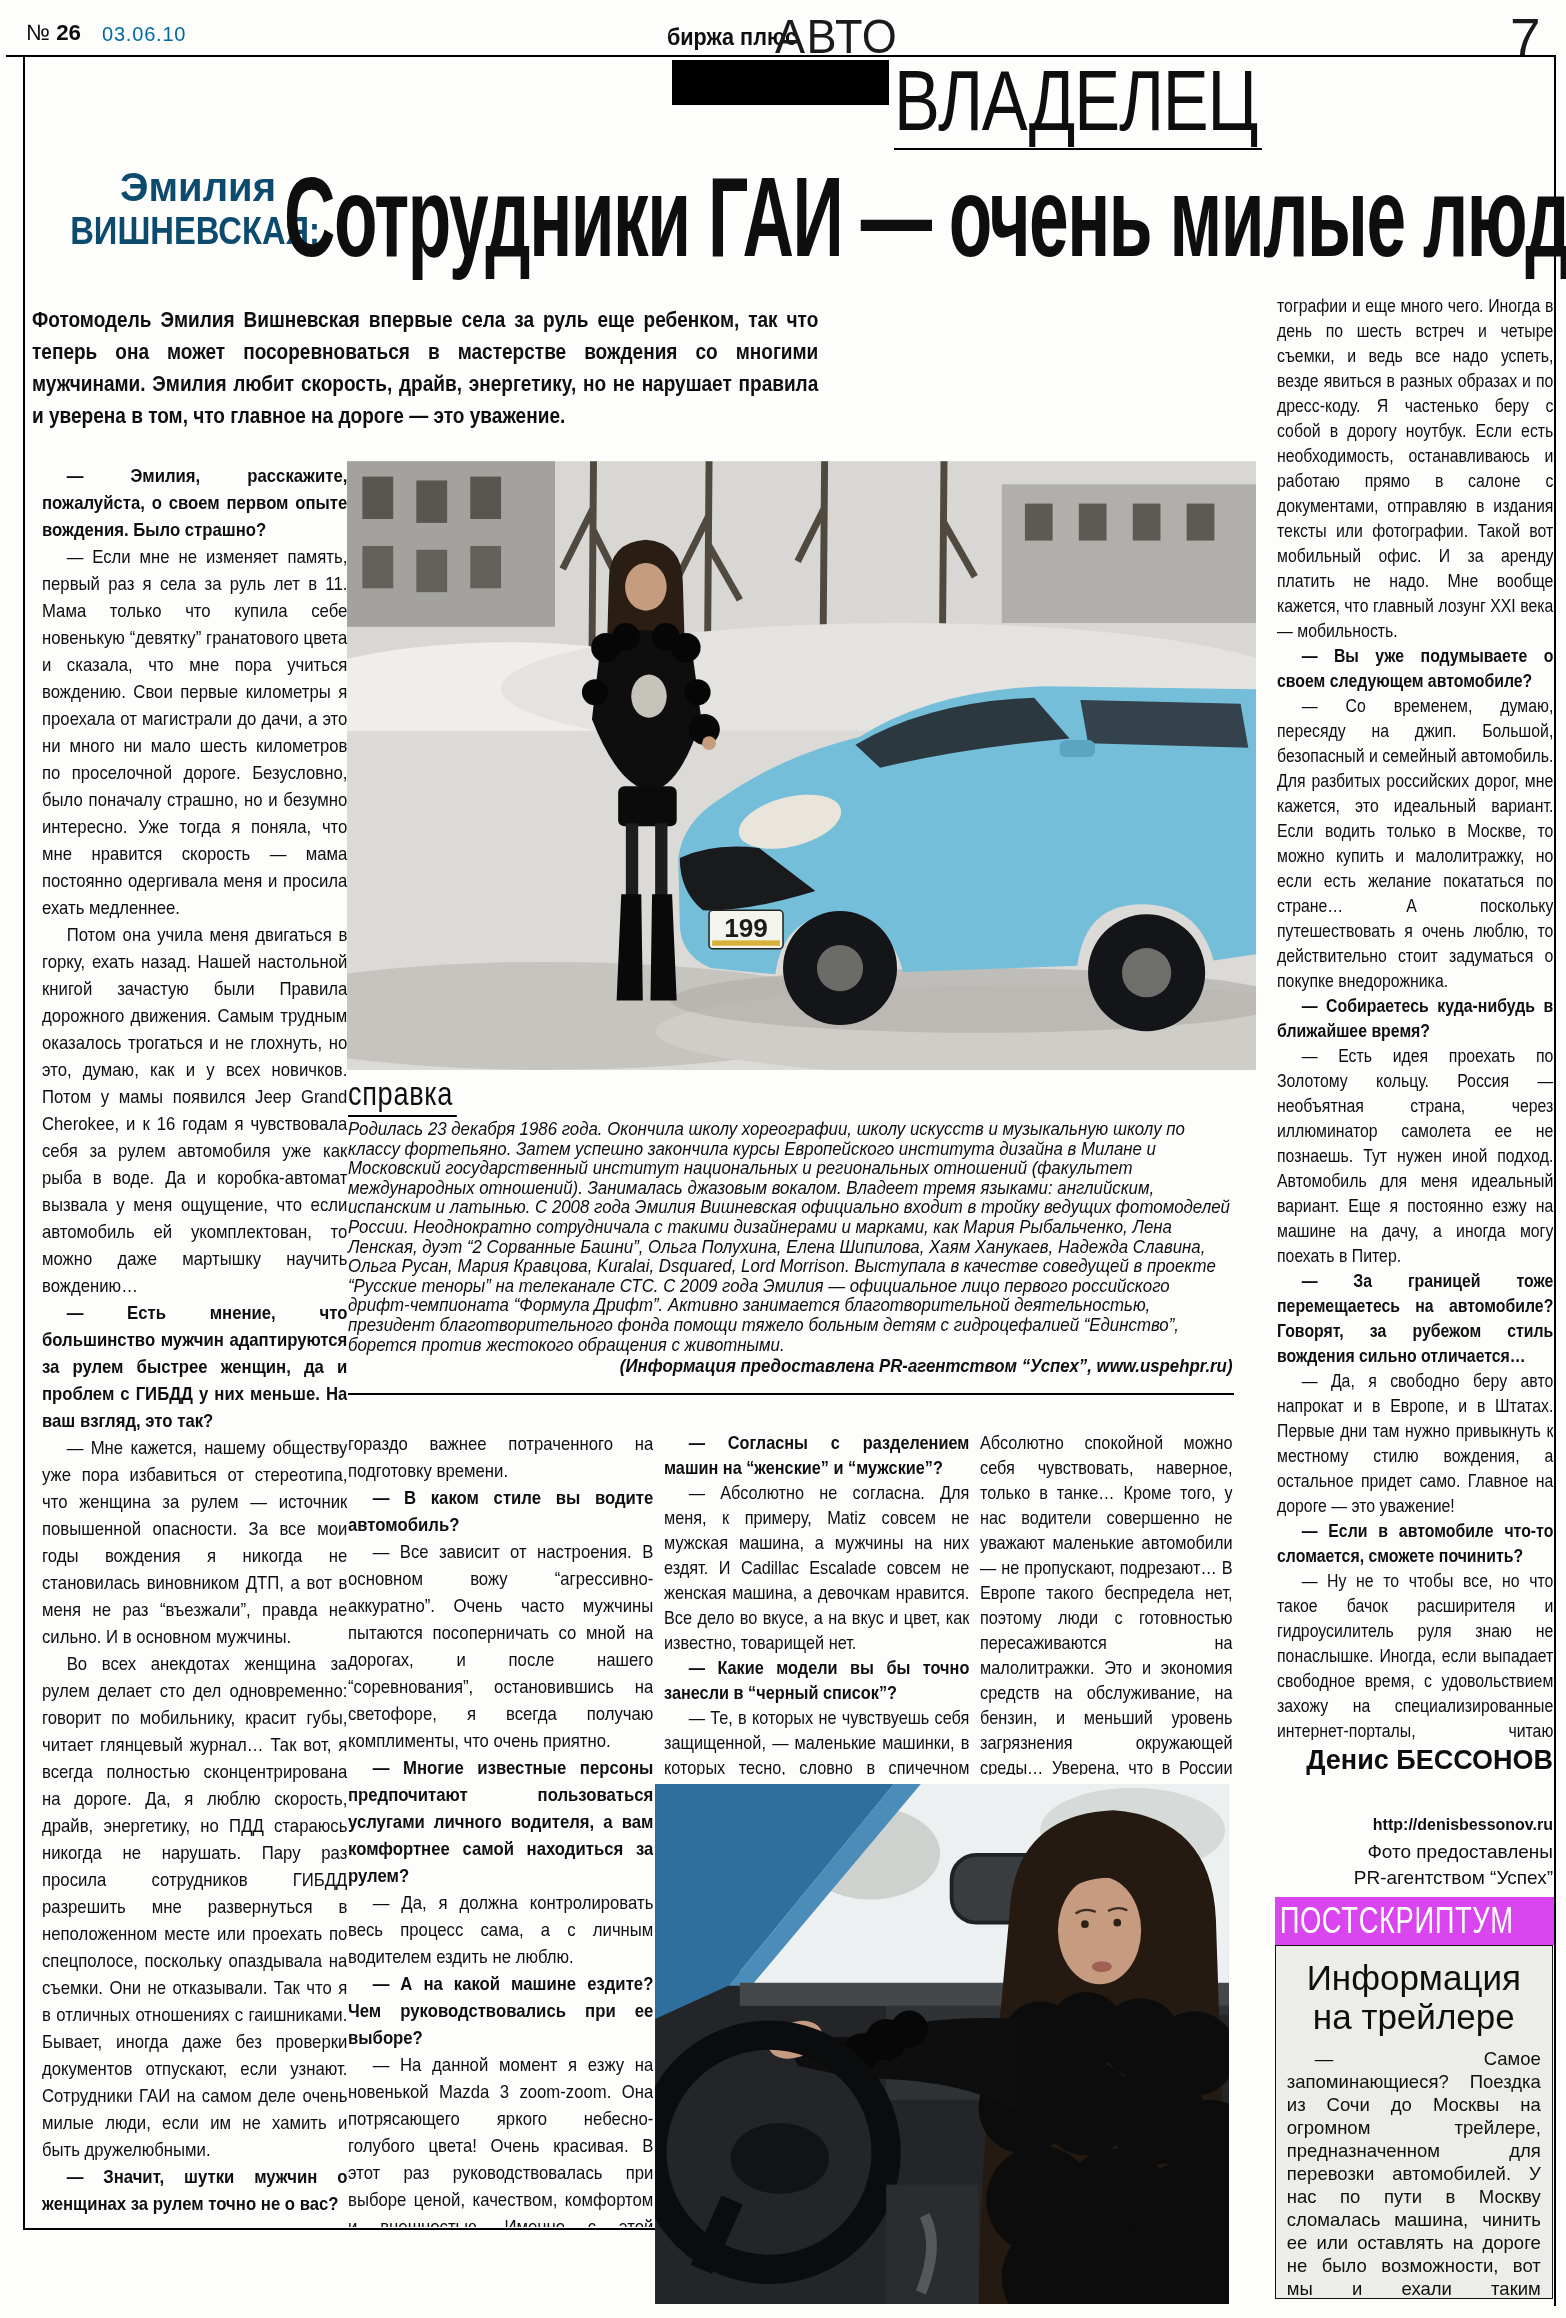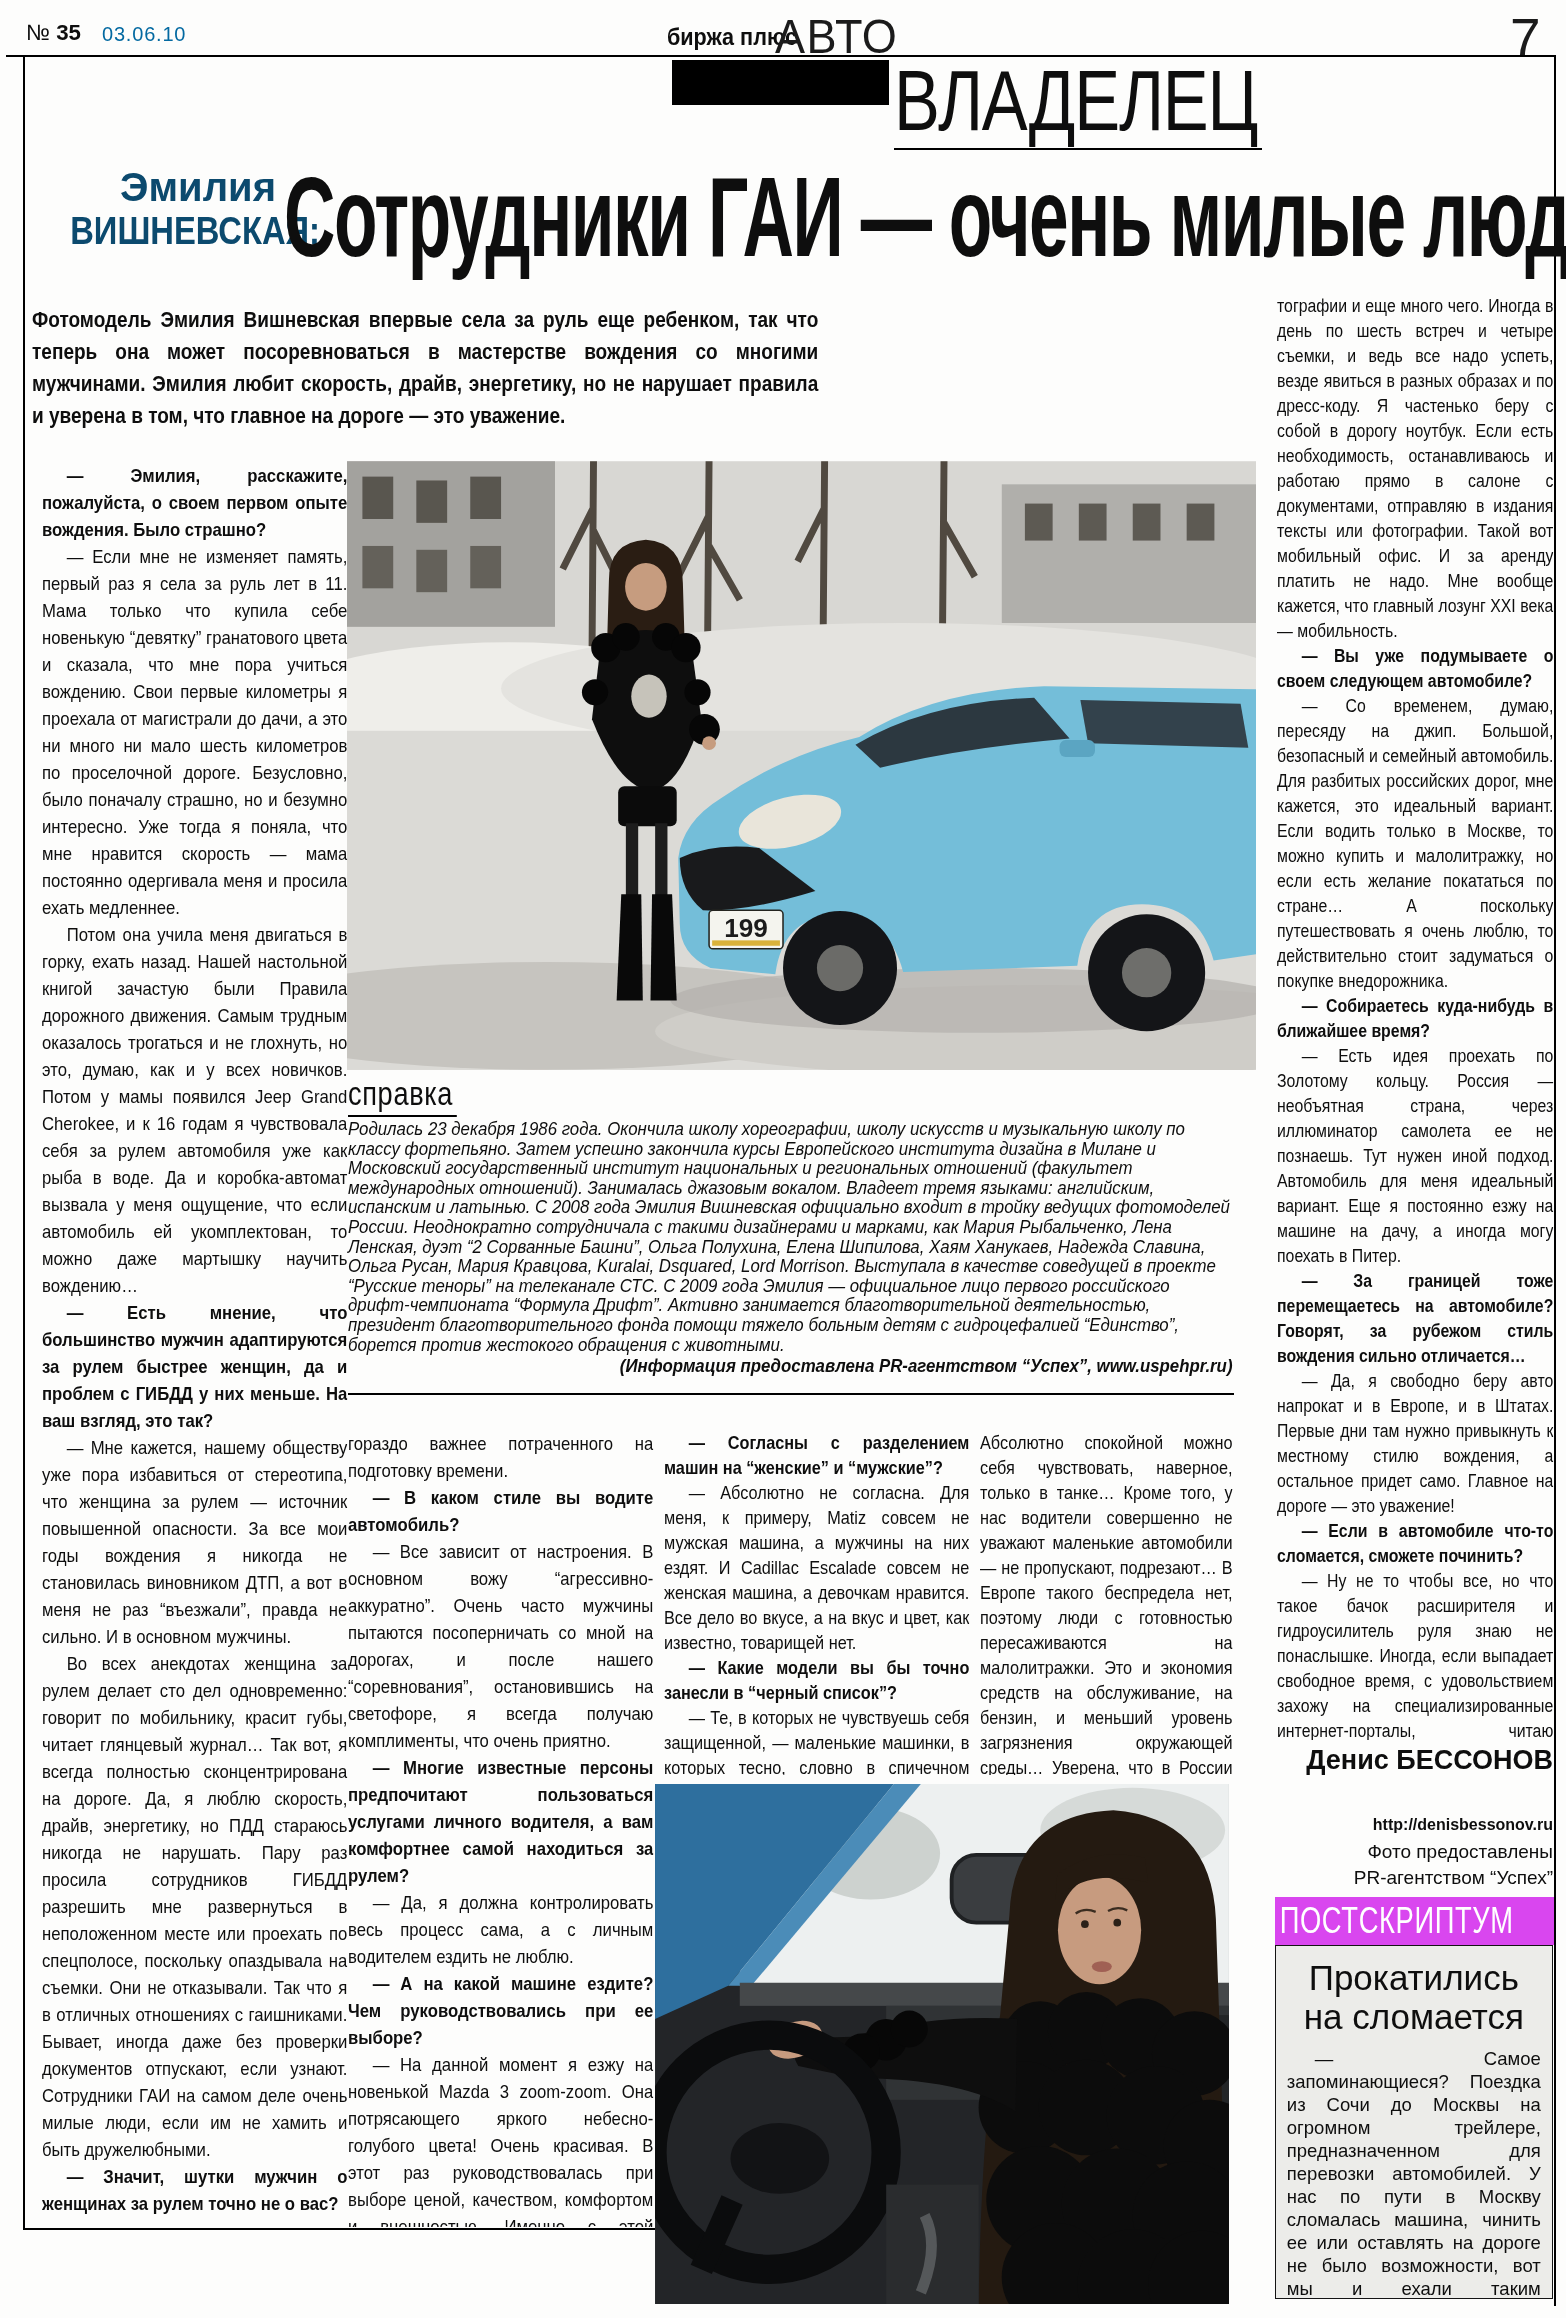--- a/index.html
+++ b/index.html
@@ -52,21 +52,21 @@
   .ps-title{font-size:35px;line-height:39px;text-align:center;font-weight:400;margin:3.1px 0 10.8px 0;}
   .ps-box .para{font-size:18.5px;line-height:23px;}
   .photo{position:absolute;overflow:hidden;}
   .photo svg{display:block;}
 </style>
 </head>
 <body>
 
 <div id="page">
 
-  <div class="abs issue"><span>№</span> <b>35</b></div>
+  <div class="abs issue"><span>№</span> <b>26</b></div>
   <div class="abs date">03.06.10</div>
   <div class="abs brand-small">биржа плюс</div>
   <div class="abs brand-large">АВТО</div>
   <div class="abs pageno">7</div>
   <div class="rule" style="left:6.2px;top:55px;width:1550px;height:2.3px;"></div>
   <div class="abs blackbox"></div>
   <div class="abs section">ВЛАДЕЛЕЦ</div>
   <div class="rule" style="left:894px;top:148px;width:368px;height:2.3px;"></div>
 
   <div class="rule" style="left:23px;top:57px;width:1.5px;height:2173px;"></div>
@@ -250,20 +250,20 @@
       <path d="M100,540 L60,630" stroke="#0b0c0d" stroke-width="30"></path>
       <rect x="300" y="520" width="120" height="155" fill="#2a2c2e"></rect>
       <path d="M350,560 Q370,600 345,660" stroke="#55585a" stroke-width="14" fill="none"></path>
     </svg>
   </div>
 
   <div class="abs ps-bar">
     <span>ПОСТСКРИПТУМ</span>
   </div>
   <div class="abs ps-box">
-    <div class="ps-title">Прокатились на сломается</div>
+    <div class="ps-title">Информация на трейлере</div>
     <div>
         <p class="para t-a">— Самое запоминающиеся? Поездка из Сочи до Москвы на огромном трейлере, предназначенном для перевозки автомобилей. У нас по пути в Москву сломалась машина, чинить ее или оставлять на дороге не было возможности, вот мы и ехали таким необычным способом домой. Было очень весело и, главное, запомнилось на всю жизнь!</p>
       </div>
   </div>
 
 </div>
 
 
 </body></html>

